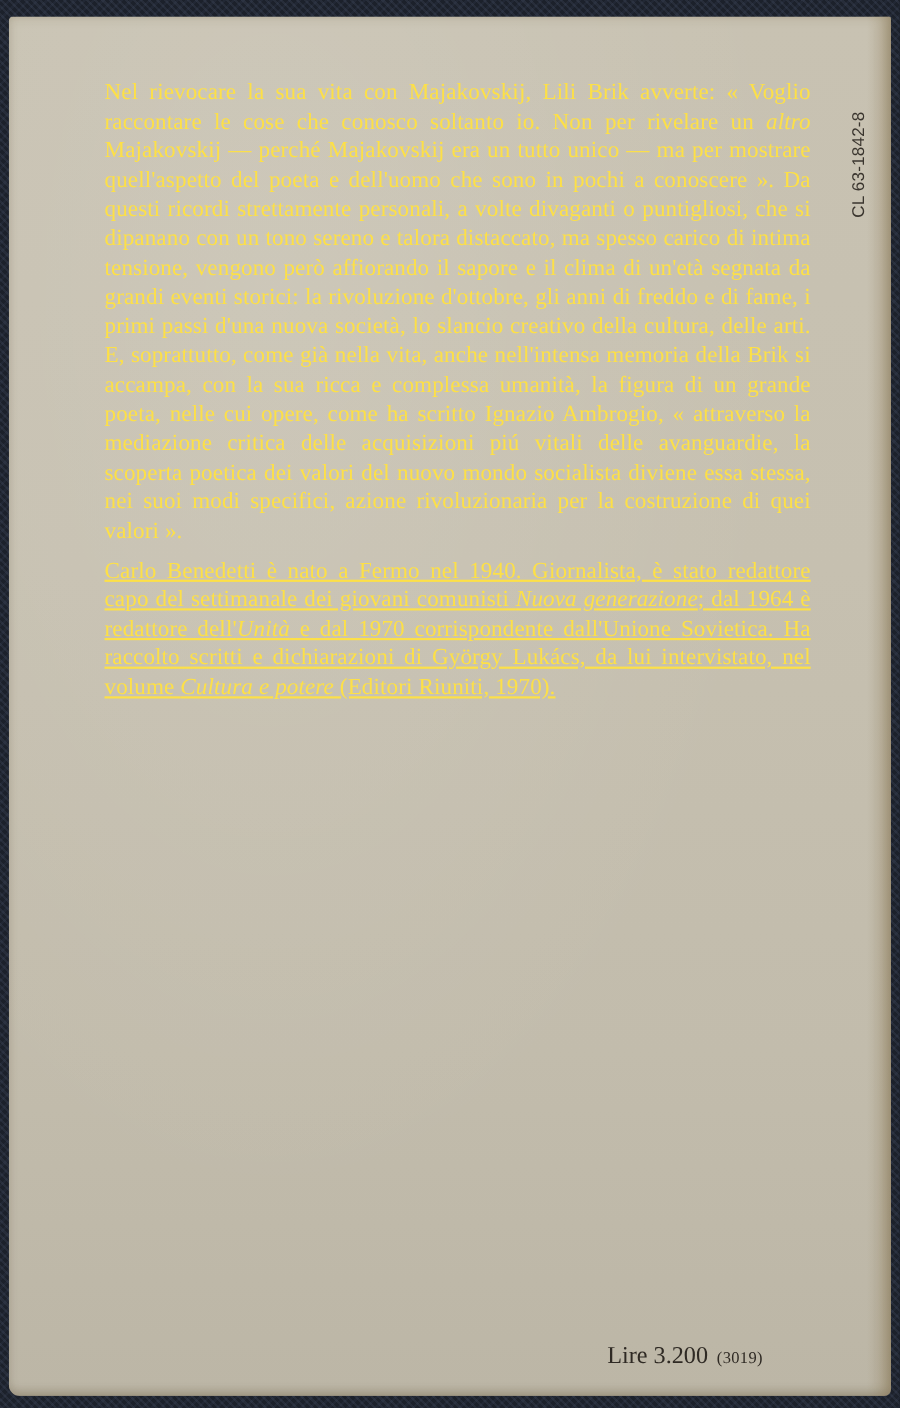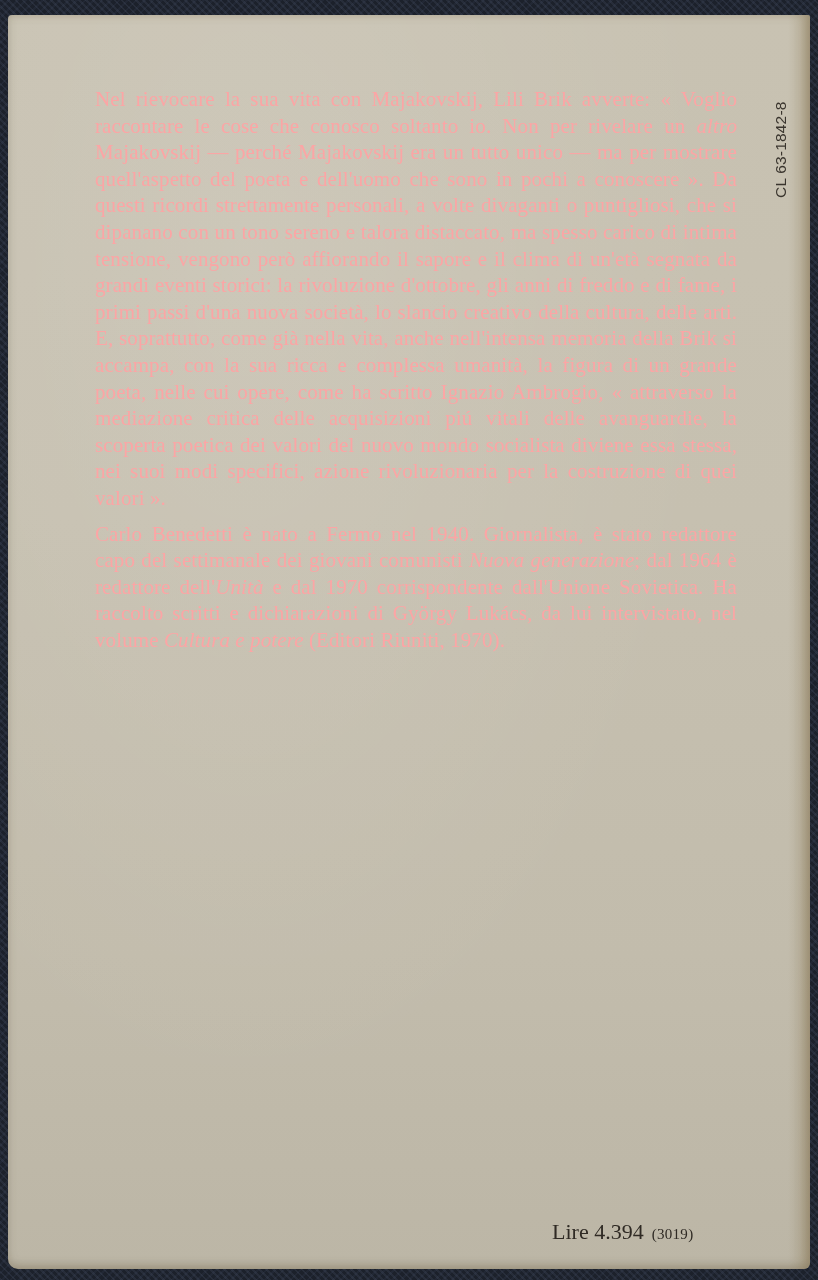--- a/index.html
+++ b/index.html
@@ -40,34 +40,35 @@
     right: 0;
     top: 0;
     width: 22px;
     height: 100%;
     background: linear-gradient(90deg, rgba(0,0,0,0), rgba(130,110,70,0.28));
     border-radius: 0 2px 6px 0;
   }
   .content {
     position: absolute;
     left: 95px;
-    top: 86px;
+    top: 70px;
     width: 642px;
-    color: #fca5a5;
+    color: #fde047;
     font-size: 21px;
     line-height: 26.6px;
     text-align: justify;
     letter-spacing: 0.1px;
   }
   .content p {
     margin: 0;
     text-indent: 0;
   }
   .content p + p {
     margin-top: 9px;
+    text-decoration: underline;
   }
   .content i {
     font-style: italic;
   }
   .catalog {
     position: absolute;
     left: 772px;
     top: 80px;
     width: 20px;
     height: 118px;
@@ -104,14 +105,14 @@
 </div>
 
 <div class="content">
   <p><span>Nel rievocare la sua vita con Majakovskij, Lili Brik avverte: « Voglio raccontare le cose che conosco soltanto io. Non per rivelare un </span><i>altro</i><span> Majakovskij — perché Majakovskij era un tutto unico — ma per mostrare quell'aspetto del poeta e dell'uomo che sono in pochi a conoscere ». Da questi ricordi strettamente personali, a volte divaganti o puntigliosi, che si dipanano con un tono sereno e talora distaccato, ma spesso carico di intima tensione, vengono però affiorando il sapore e il clima di un'età segnata da grandi eventi storici: la rivoluzione d'ottobre, gli anni di freddo e di fame, i primi passi d'una nuova società, lo slancio creativo della cultura, delle arti. E, soprattutto, come già nella vita, anche nell'intensa memoria della Brik si accampa, con la sua ricca e complessa umanità, la figura di un grande poeta, nelle cui opere, come ha scritto Ignazio Ambrogio, « attraverso la mediazione critica delle acquisizioni piú vitali delle avanguardie, la scoperta poetica dei valori del nuovo mondo socialista diviene essa stessa, nei suoi modi specifici, azione rivoluzionaria per la costruzione di quei valori ».</span></p>
   <p><span>Carlo Benedetti è nato a Fermo nel 1940. Giornalista, è stato redattore capo del settimanale dei giovani comunisti </span><i>Nuova generazione</i><span>; dal 1964 è redattore dell'</span><i>Unità</i><span> e dal 1970 corrispondente dall'Unione Sovietica. Ha raccolto scritti e dichiarazioni di György Lukács, da lui intervistato, nel volume </span><i>Cultura e potere</i><span> (Editori Riuniti, 1970).</span></p>
 </div>
 
 <div class="catalog">CL 63-1842-8</div>
 
 <div class="price">
-  <span>Lire 4.394</span><span class="code">(3019)</span>
+  <span>Lire 3.200</span><span class="code">(3019)</span>
 </div>
 
 </body></html>

